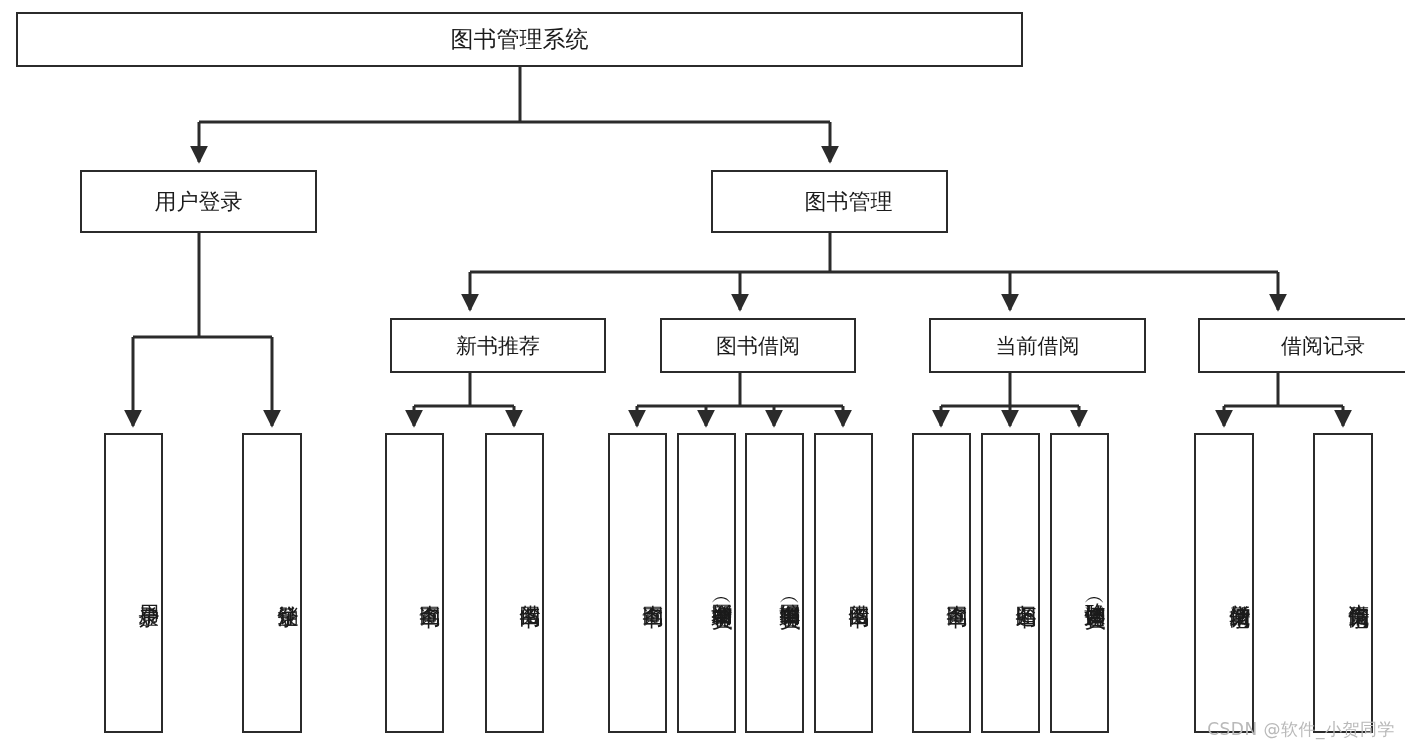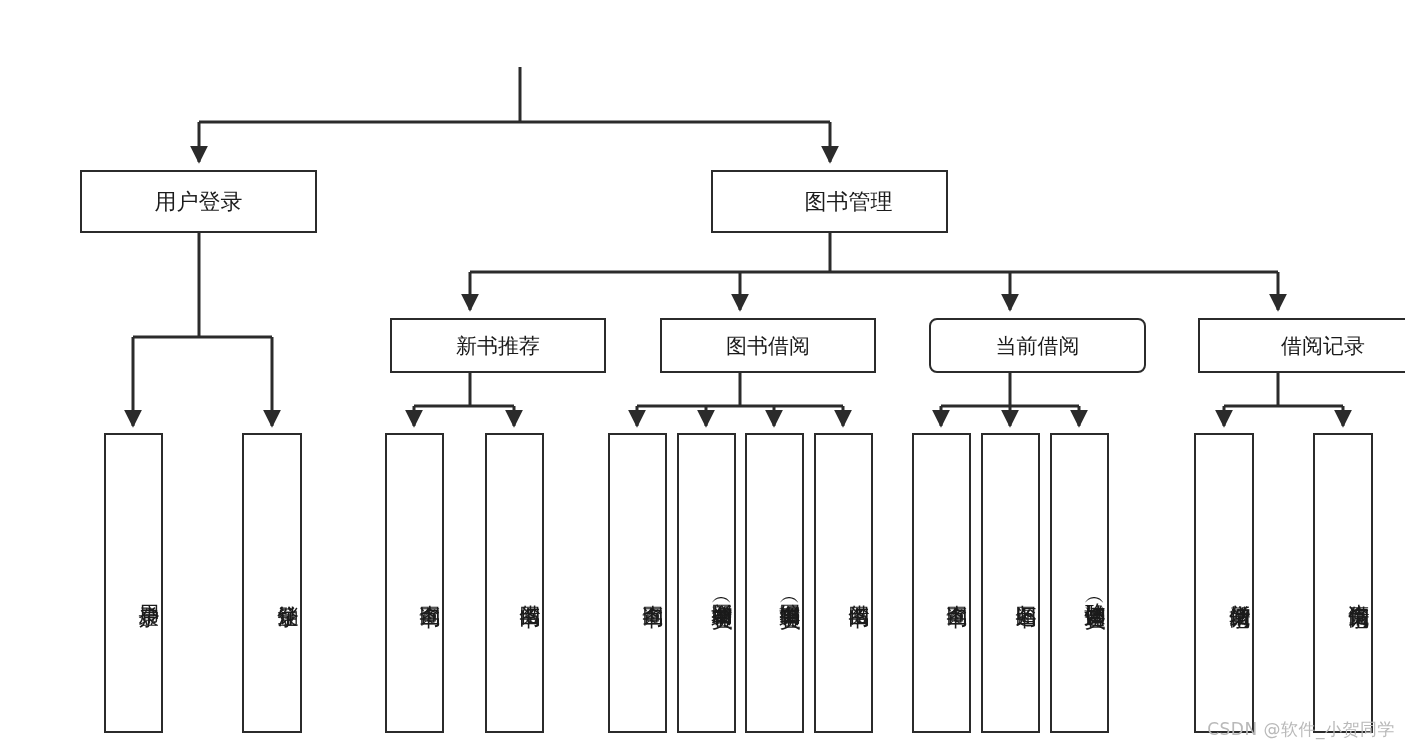--- a/index.html
+++ b/index.html
@@ -115,35 +115,38 @@
       <path d="M 1010 406 L 1010 426" marker-end="url(#arrow)"></path>
       <path d="M 1079 406 L 1079 426" marker-end="url(#arrow)"></path>
 
       <path d="M 1278 373 L 1278 406"></path>
       <path d="M 1224 406 L 1343 406"></path>
       <path d="M 1224 406 L 1224 426" marker-end="url(#arrow)"></path>
       <path d="M 1343 406 L 1343 426" marker-end="url(#arrow)"></path>
     </g>
   </svg>
 
+  <div class="node level0" style="left:16px; top:12px; width:1007px; height:55px;">
+    <span class="node-label">图书管理系统</span>
+  </div>
 
   <div class="node level1" style="left:80px; top:170px; width:237px; height:63px;">
     <span class="node-label">用户登录</span>
   </div>
   <div class="node level1" style="left:711px; top:170px; width:237px; height:63px;padding-left:38px;">
     <span class="node-label">图书管理</span>
   </div>
 
   <div class="node level2" style="left:362px; top:318px; width:216px; height:55px;">
     <span class="node-label">新书推荐</span>
   </div>
-  <div class="node level2" style="left:632px; top:318px; width:216px; height:55px;">
+  <div class="node level2" style="left:632px; top:318px; width:196px; height:55px;">
     <span class="node-label">图书借阅</span>
   </div>
-  <div class="node level2" style="left:901px; top:318px; width:217px; height:55px;border-radius:8px;">
+  <div class="node level2" style="left:901px; top:318px; width:217px; height:55px;">
     <span class="node-label">当前借阅</span>
   </div>
   <div class="node level2" style="left:1170px; top:318px; width:217px; height:55px;padding-left:33px;">
     <span class="node-label">借阅记录</span>
   </div>
 
   <div class="node leaf" style="left:104px; top:433px; width:59px; height:300px;">
     <span class="node-label">用户登录</span>
   </div>
   <div class="node leaf" style="left:242px; top:433px; width:60px; height:300px;">

